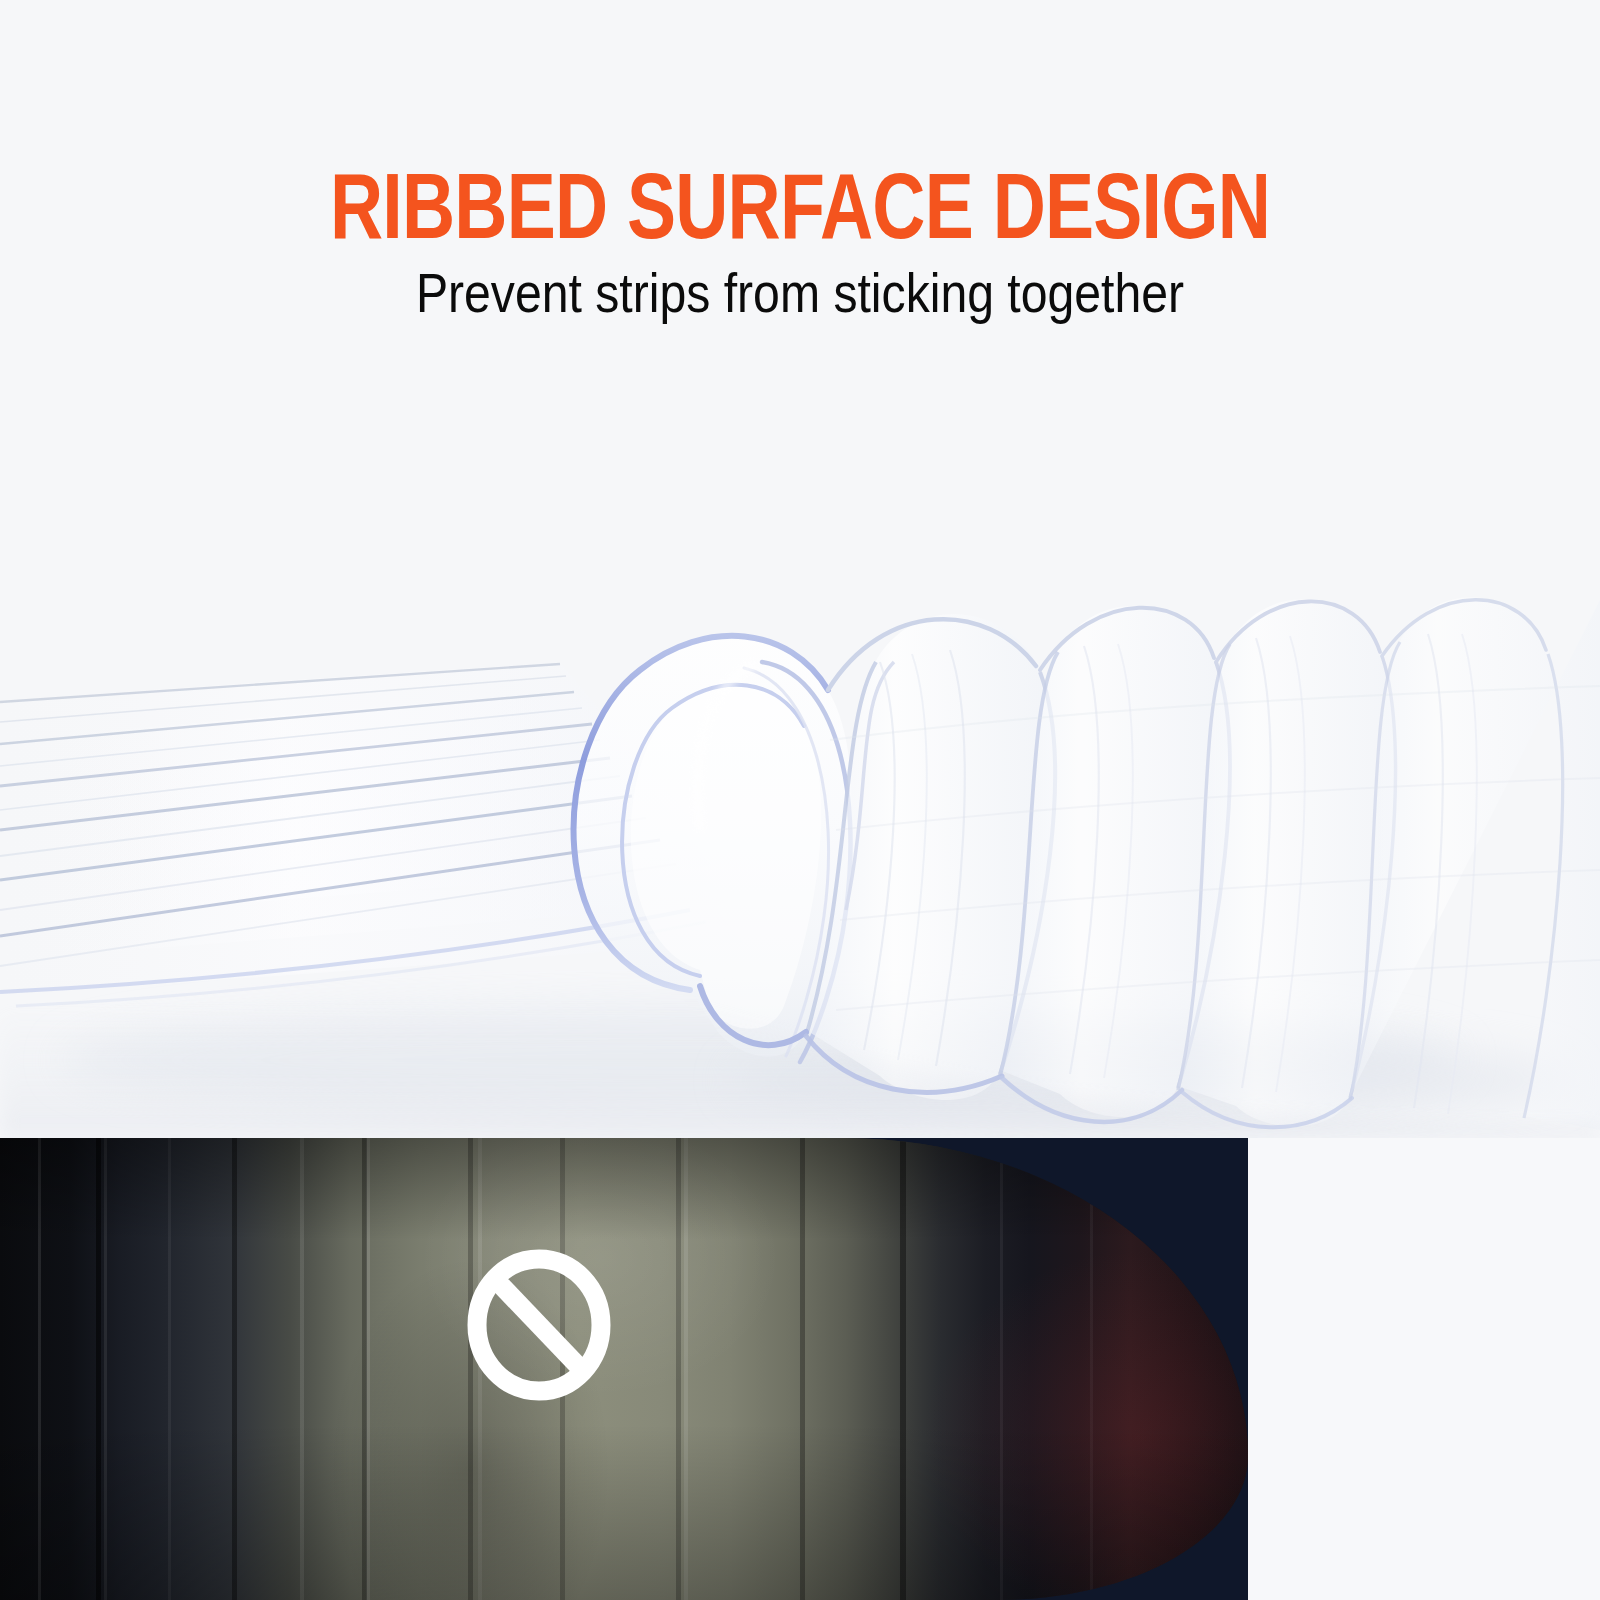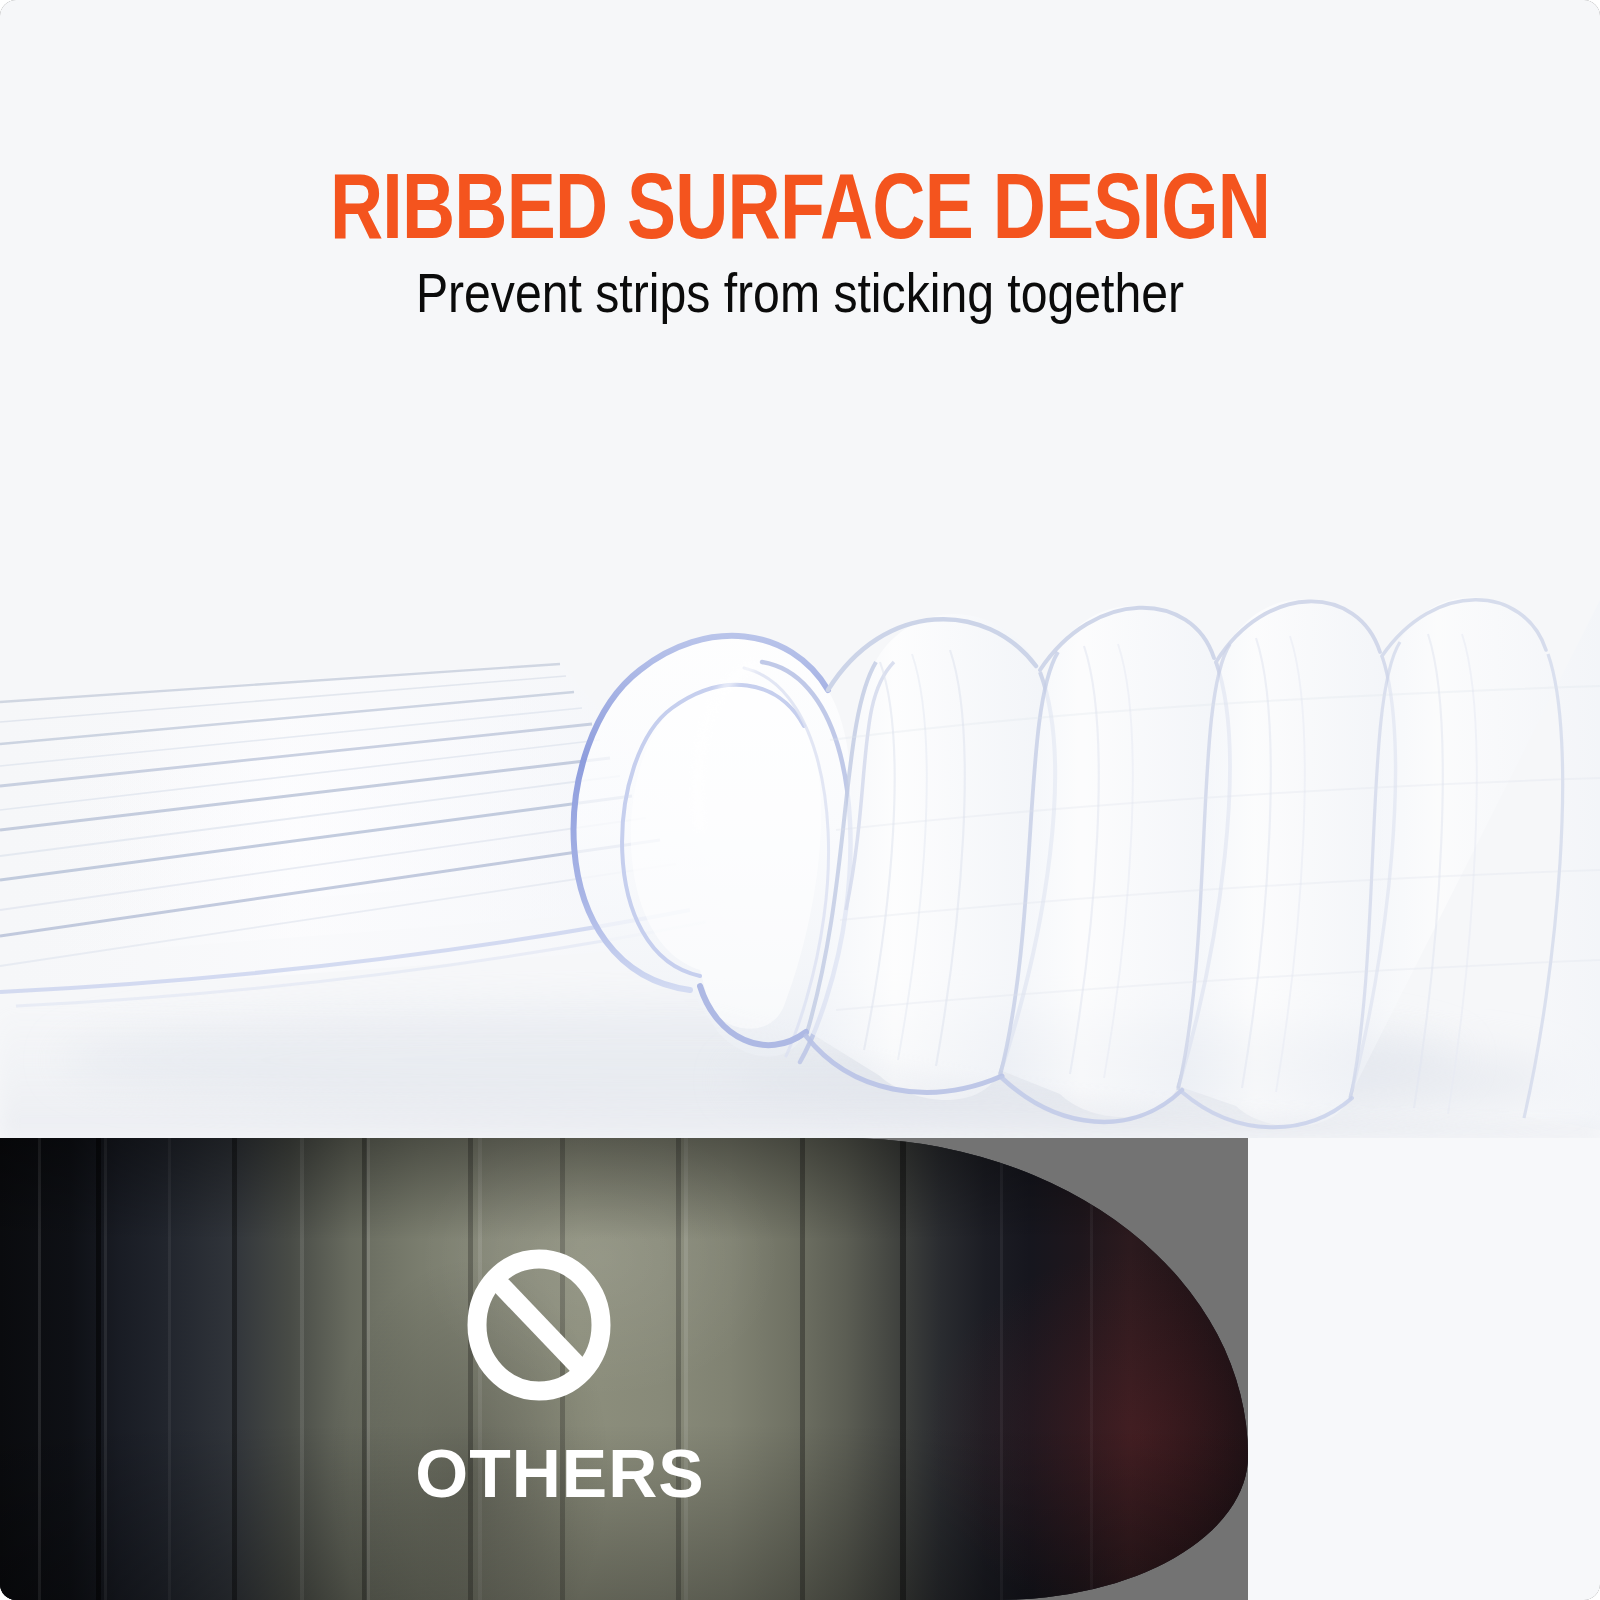--- a/index.html
+++ b/index.html
@@ -5,23 +5,22 @@
   html, body {
     margin: 0;
     padding: 0;
     background: #ffffff;
   }
   #page {
     position: relative;
     width: 1600px;
     height: 1600px;
     overflow: hidden;
-    background: #737373;
+    background: #0f172a;
     font-family: "Liberation Sans", sans-serif;
-    border-radius: 16px;
   }
 
   
   #hero {
     position: absolute;
     left: 0; top: 0;
     width: 1600px;
     height: 1138px;
     background: #f6f7f9;
     overflow: hidden;
@@ -353,15 +352,14 @@
     <div class="strip-tex" id="tex-grime"></div>
   </section>
 
   <div id="no-icon">
     <svg viewBox="0 0 146 154" xmlns="http://www.w3.org/2000/svg" aria-hidden="true">
       <ellipse cx="73" cy="77" rx="62" ry="66" fill="none" stroke="#ffffff" stroke-width="19"></ellipse>
       <line x1="30" y1="32" x2="116" y2="122" stroke="#ffffff" stroke-width="19" stroke-linecap="butt"></line>
     </svg>
   </div>
 
-  <div id="others-label">OTHERS</div>
 
 </div>
 
 </body></html>

